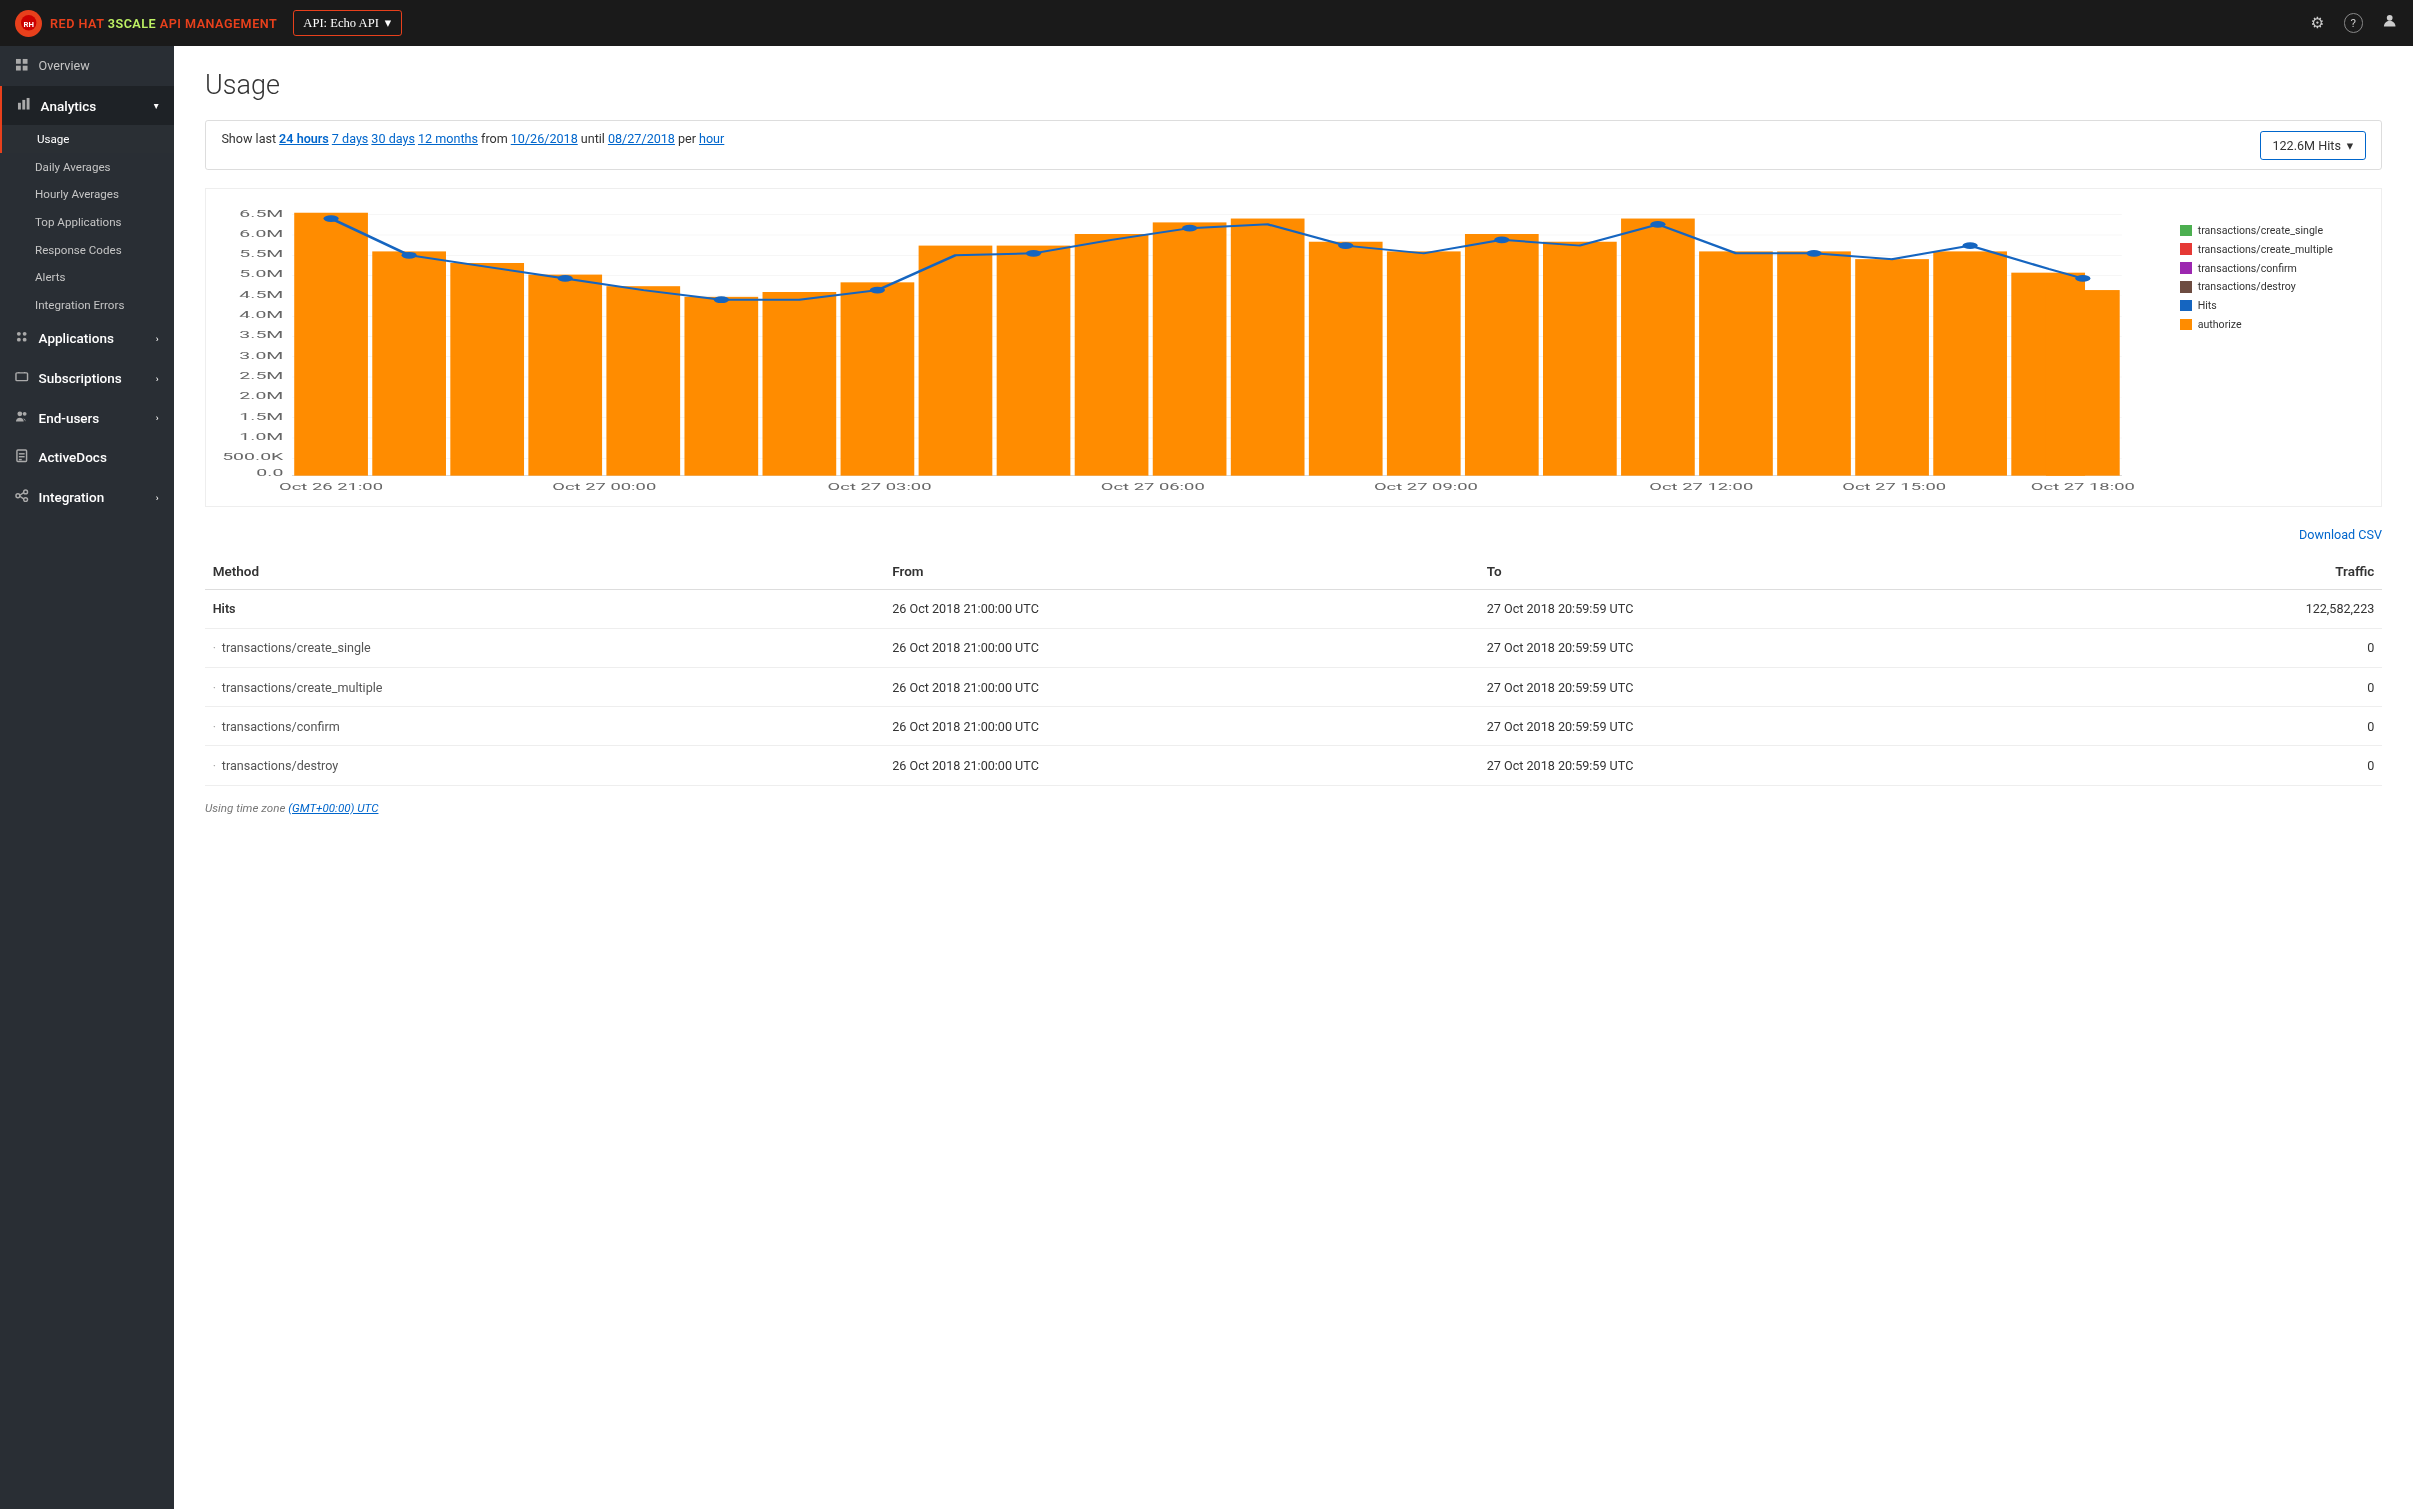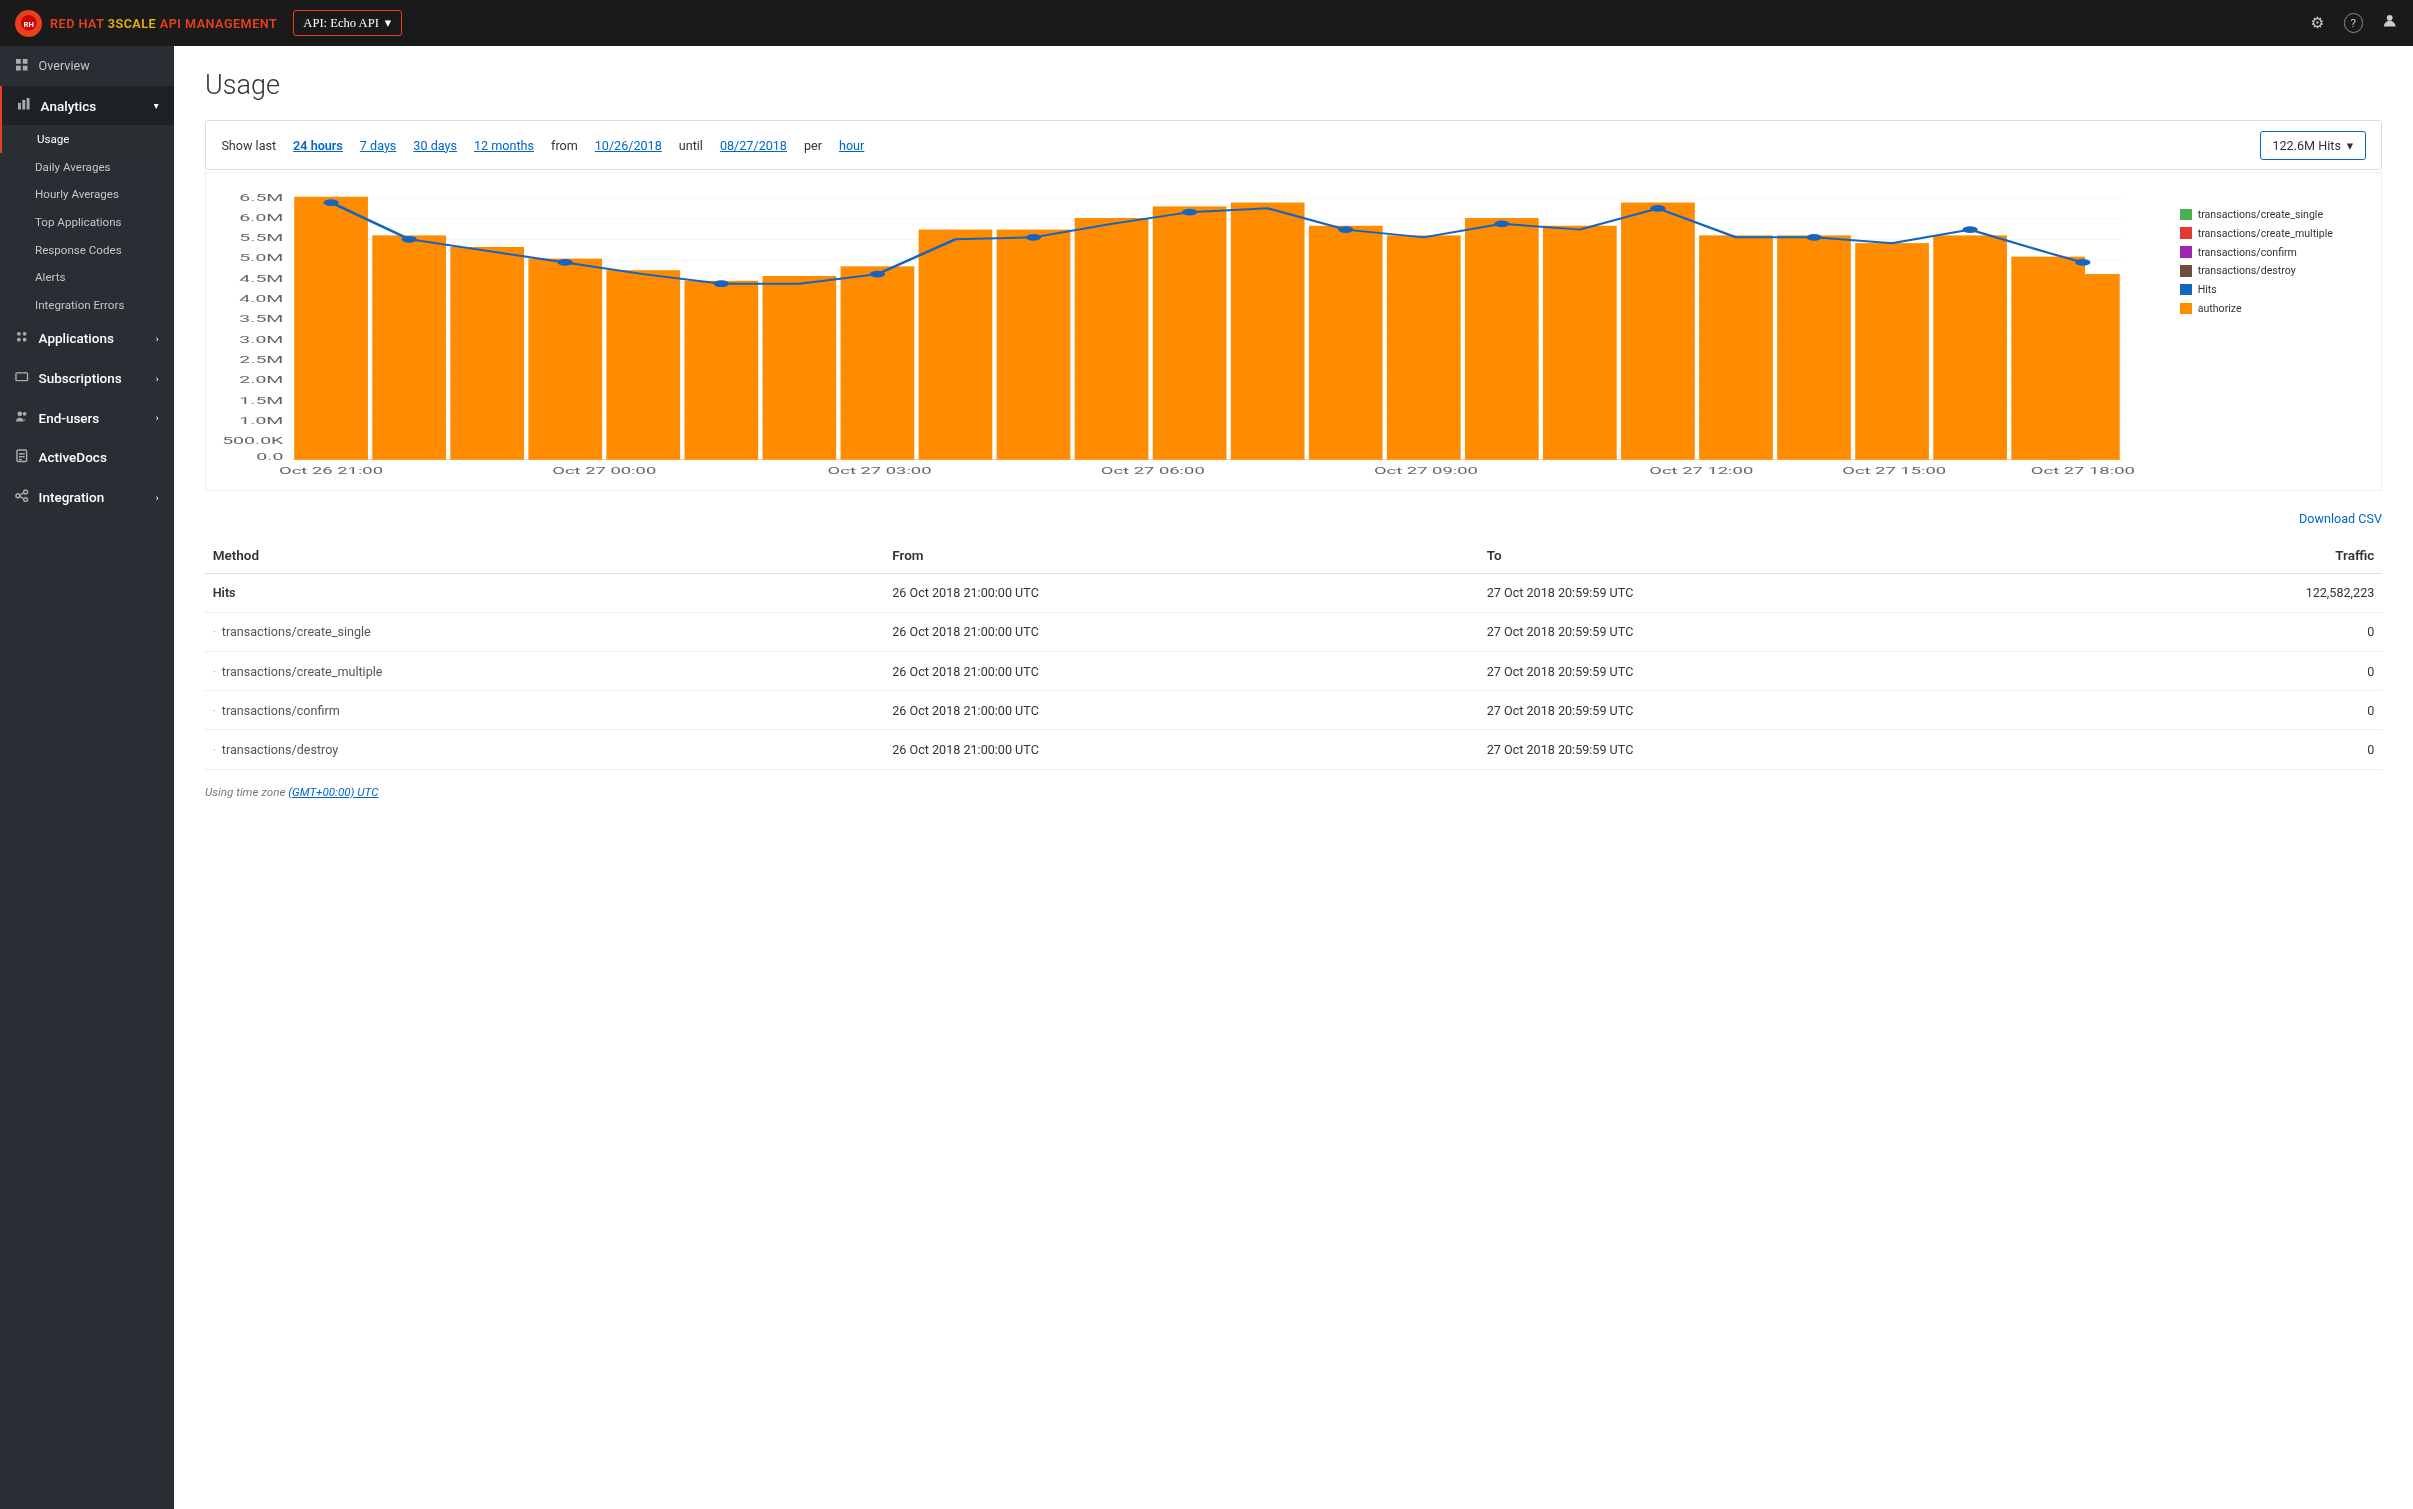--- a/index.html
+++ b/index.html
@@ -129,26 +129,25 @@
     h1 {
       font-size: 27px;
       font-weight: 300;
       color: #333;
       margin-bottom: 19.3px;
     }
 
     
     .filter-bar {
       display: flex;
-      align-items: center;
-      gap: 17px;
+      gap: 3px;
       border: 1px solid #ddd;
       border-radius: 2.9px;
       padding: 9.7px 15.4px;
-      margin-bottom: 2px;
+      margin-bottom: 18px;
       font-size: 12.6px;
       color: #333;
       flex-wrap: wrap;
     }
     .filter-bar span { color: #333; }
     .filter-link {
       color: #0066cc;
       text-decoration: underline;
       cursor: pointer;
     }
@@ -265,21 +264,21 @@
 
 <nav class="topnav">
   <div class="topnav-logo">
     <div class="logo-icon">
       <svg width="17.4" height="17.4" viewBox="0 0 18 18" fill="none" style="font-size:10px">
         <circle cx="9" cy="9" r="8" fill="#cc0000"></circle>
         <text x="9" y="13" text-anchor="middle" fill="white" font-size="8" font-weight="bold">RH</text>
       </svg>
     </div>
     <span class="logo-text">
-      <span>RED HAT </span><span style="color:#eab308">3SCALE</span><span> API MANAGEMENT</span>
+      <span>RED HAT </span><span style="color:#bef264">3SCALE</span><span> API MANAGEMENT</span>
     </span>
   </div>
   <div class="api-selector">
     <span>API: Echo API</span>
     <span>▾</span>
   </div>
   <div class="topnav-spacer"></div>
   <div class="topnav-icons">
     <span class="topnav-icon">⚙</span>
     <span class="topnav-icon" style="border:1px solid #888;border-radius:50%;width:19.3px;height:19.3px;display:flex;align-items:center;justify-content:center;font-size:11.6px;">?</span>

